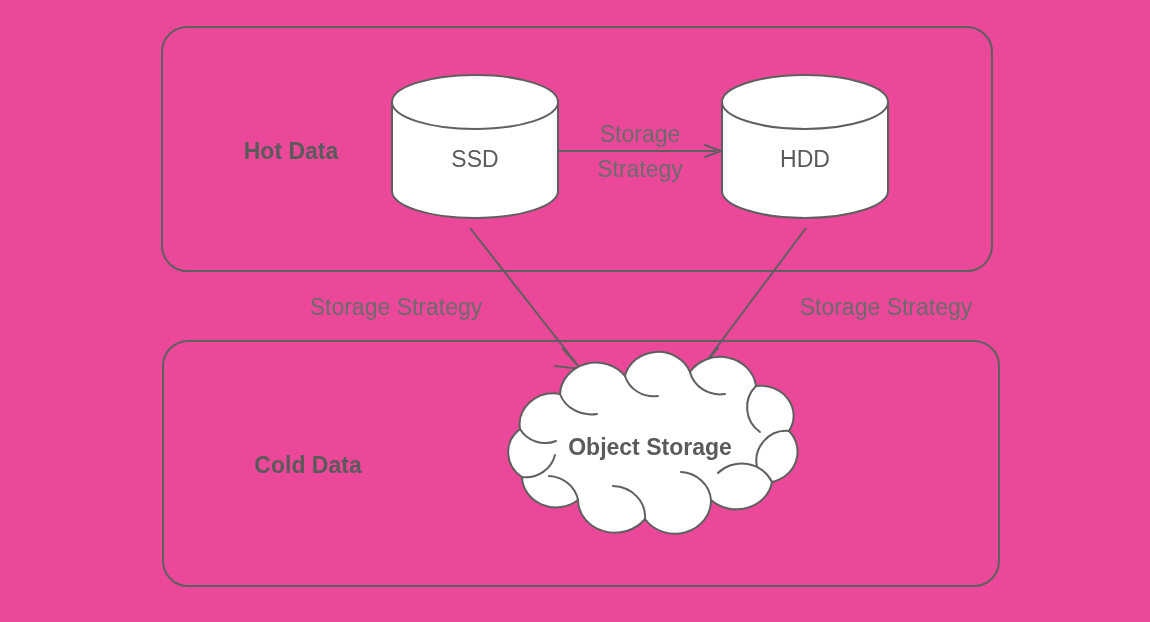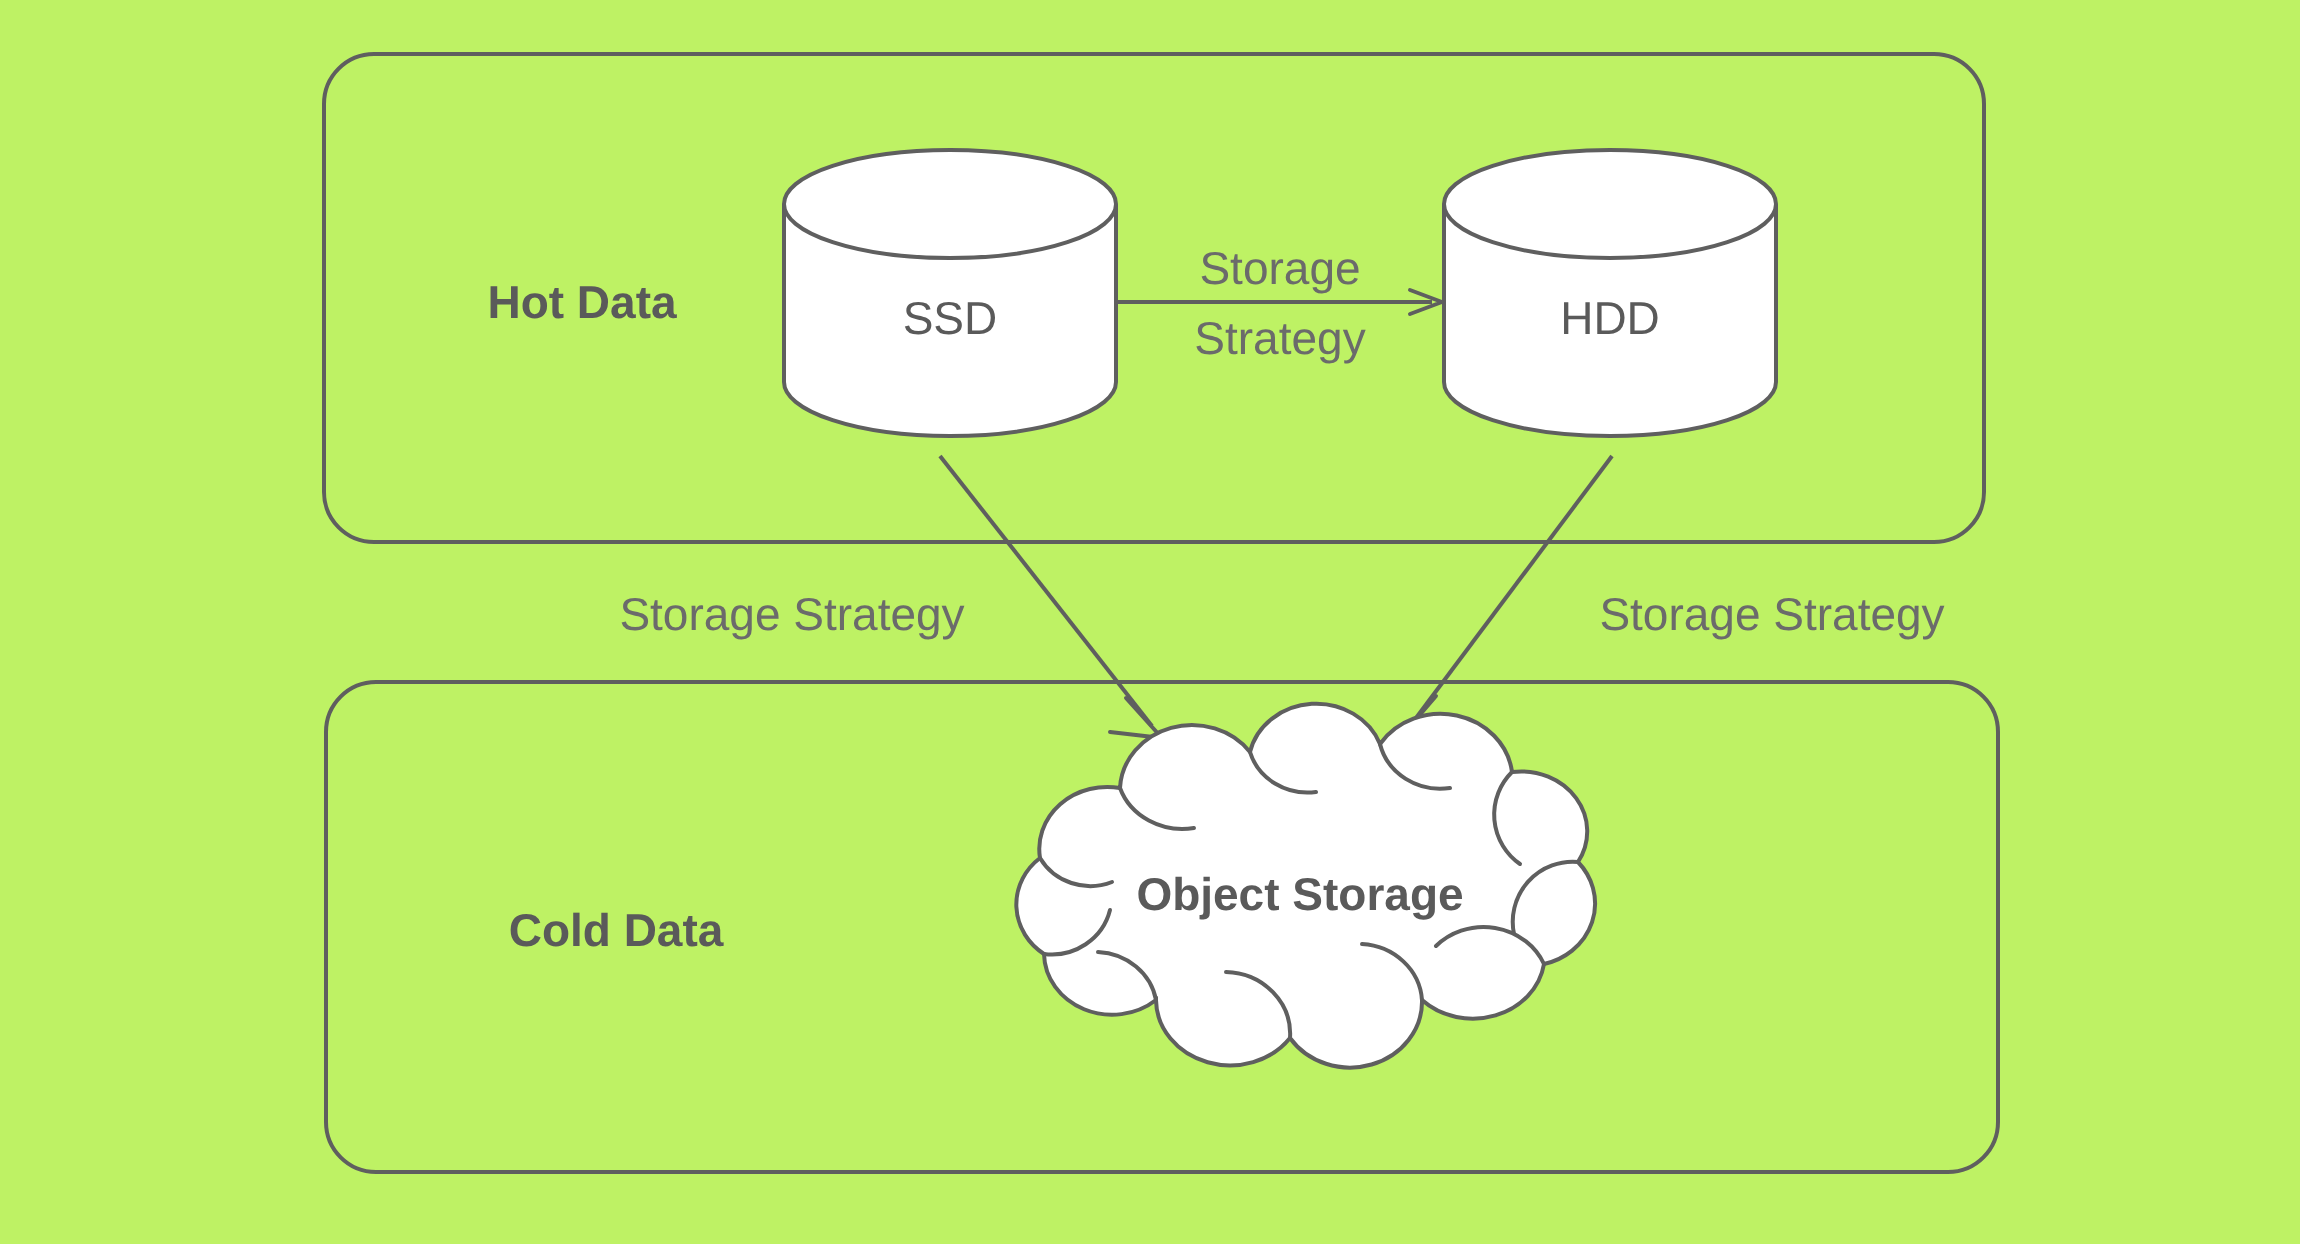--- a/index.html
+++ b/index.html
@@ -4,21 +4,21 @@
 <style>
   html, body {
     margin: 0;
     padding: 0;
     background: #ffffff;
   }
   #canvas {
     position: relative;
     width: 1150px;
     height: 622px;
-    background: #bef264;
+    background: #ec4899;
     overflow: hidden;
     font-family: "Liberation Sans", sans-serif;
   }
   #diagram-svg {
     position: absolute;
     top: 0;
     left: 0;
     width: 1150px;
     height: 622px;
   }

